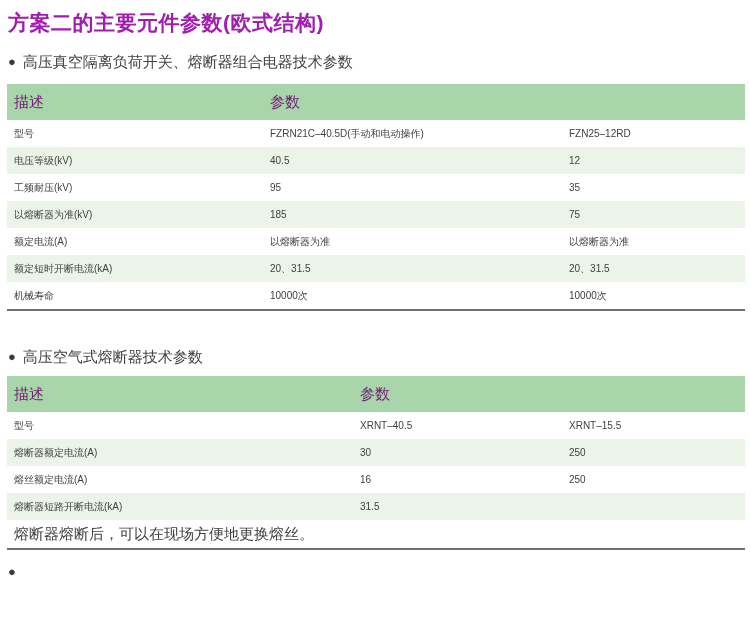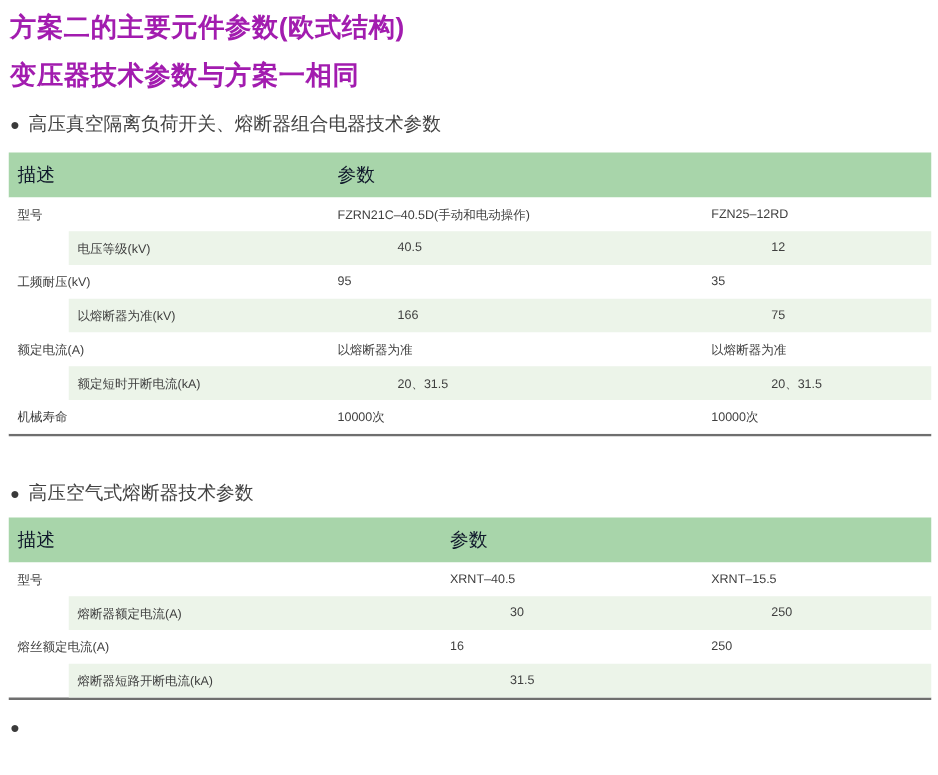--- a/index.html
+++ b/index.html
@@ -61,46 +61,45 @@
     align-items: center;
   }
   .table-1 .thead, .table-1 .row { grid-template-columns: 256px 299px 1fr; }
   .table-2 .thead, .table-2 .row { grid-template-columns: 346px 209px 1fr; }
 
   .thead {
     background: var(--header-green);
     height: 36px;
     font-size: 15px;
     font-weight: 500;
-    color: #0f172a;
+    color: #701a75;
   }
   .row {
     height: 27px;
     font-size: 10px;
     background: #ffffff;
   }
-  .row.alt { background: var(--row-alt-green); margin-left: 48px; }
+  .row.alt { background: var(--row-alt-green); }
   .cell, .hcell { padding-left: 7px; white-space: nowrap; overflow: hidden; }
 
   .note-row {
     height: 28px;
     line-height: 28px;
     font-size: 15px;
     padding-left: 7px;
     background: #ffffff;
     white-space: nowrap;
   }
 </style>
 </head>
 <body>
 
 <div class="page">
 
   <h1 class="title first">方案二的主要元件参数(欧式结构)</h1>
-  <h1 class="title second">变压器技术参数与方案一相同</h1>
 
   <div class="bullet-line bullet-1">
     <span class="dot">●</span>
     <span>高压真空隔离负荷开关、熔断器组合电器技术参数</span>
   </div>
 
   <div class="spec-table table-1">
     <div class="thead">
       <div class="hcell">描述</div>
       <div class="hcell">参数</div>
@@ -117,21 +116,21 @@
           <div class="cell">40.5</div>
           <div class="cell">12</div>
         </div>
         <div class="row">
           <div class="cell">工频耐压(kV)</div>
           <div class="cell">95</div>
           <div class="cell">35</div>
         </div>
         <div class="row alt">
           <div class="cell">以熔断器为准(kV)</div>
-          <div class="cell">166</div>
+          <div class="cell">185</div>
           <div class="cell">75</div>
         </div>
         <div class="row">
           <div class="cell">额定电流(A)</div>
           <div class="cell">以熔断器为准</div>
           <div class="cell">以熔断器为准</div>
         </div>
         <div class="row alt">
           <div class="cell">额定短时开断电流(kA)</div>
           <div class="cell">20、31.5</div>
@@ -170,19 +169,20 @@
         <div class="row">
           <div class="cell">熔丝额定电流(A)</div>
           <div class="cell">16</div>
           <div class="cell">250</div>
         </div>
         <div class="row alt">
           <div class="cell">熔断器短路开断电流(kA)</div>
           <div class="cell">31.5</div>
         </div>
       </div>
+    <div class="note-row">熔断器熔断后，可以在现场方便地更换熔丝。</div>
   </div>
 
   <div class="bullet-line bullet-3">
     <span class="dot">●</span>
   </div>
 
 </div>
 
 </body></html>

